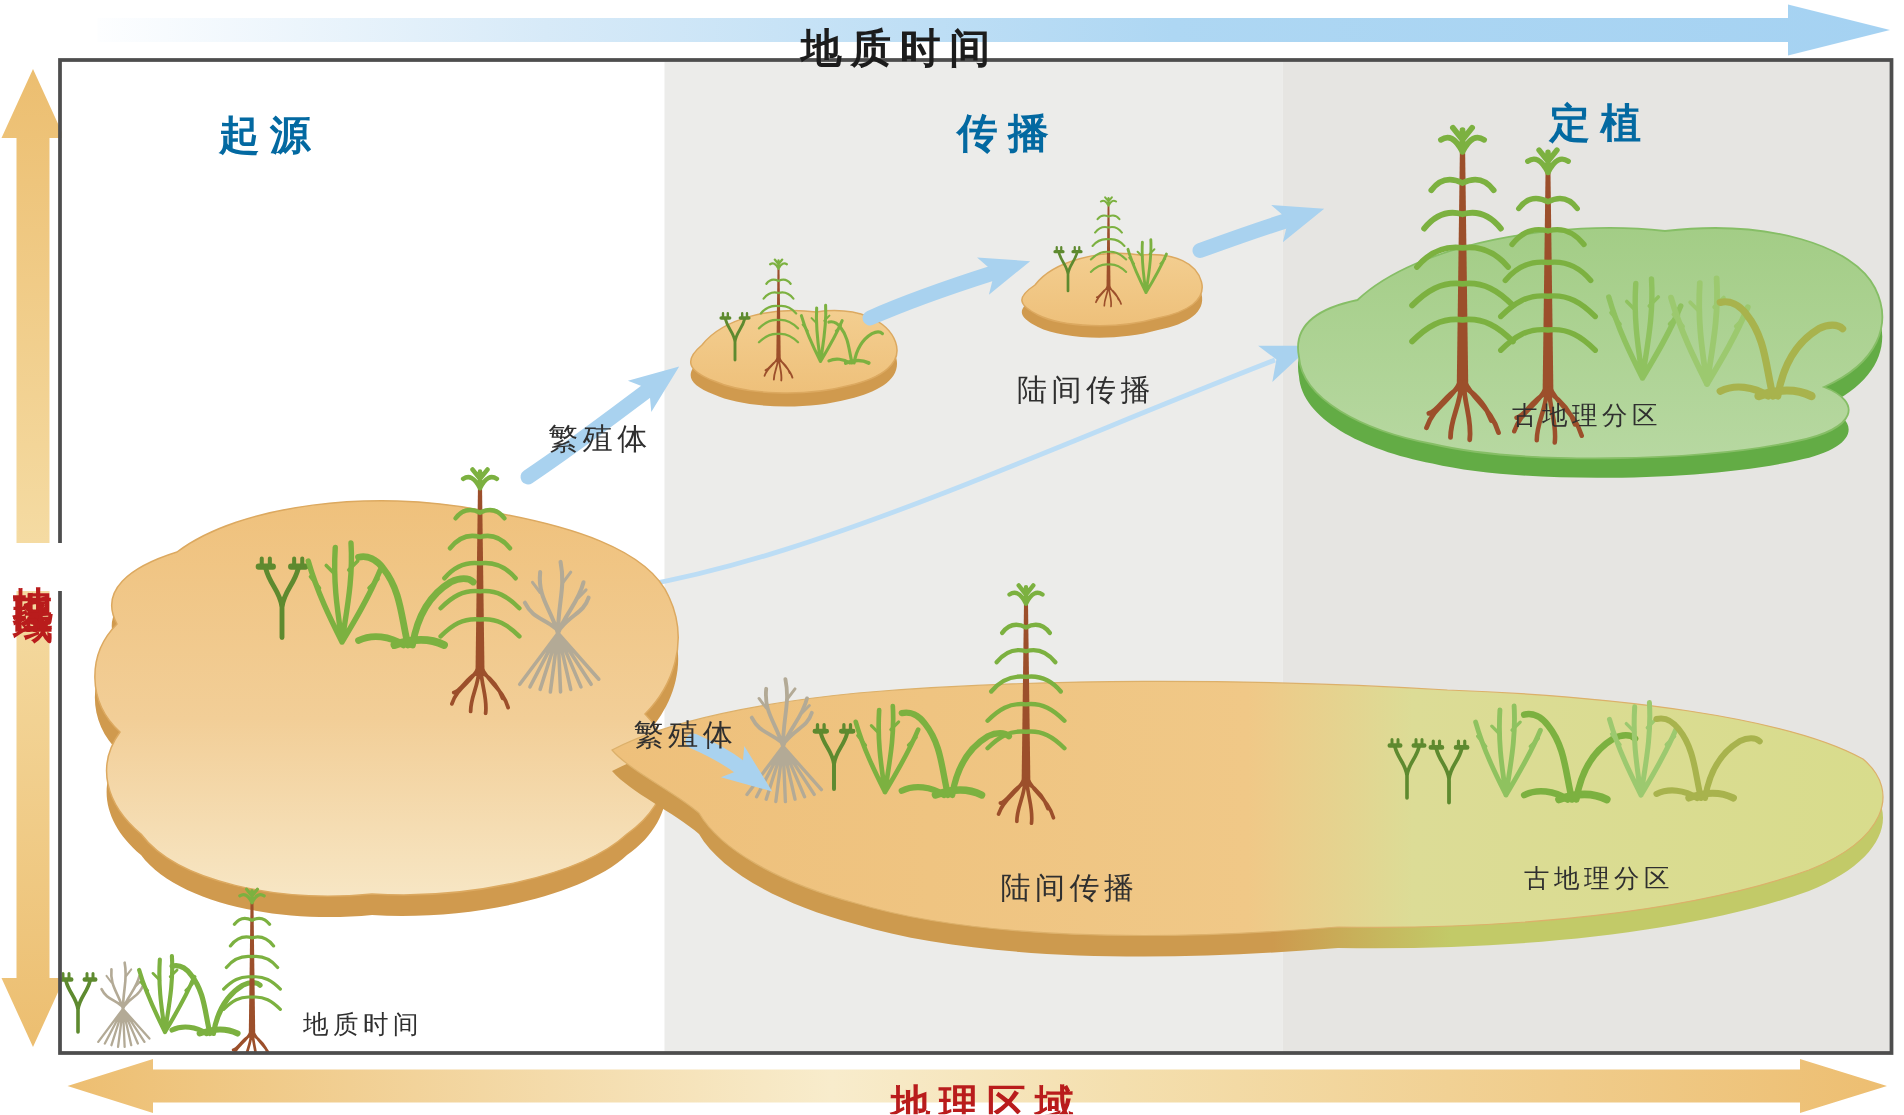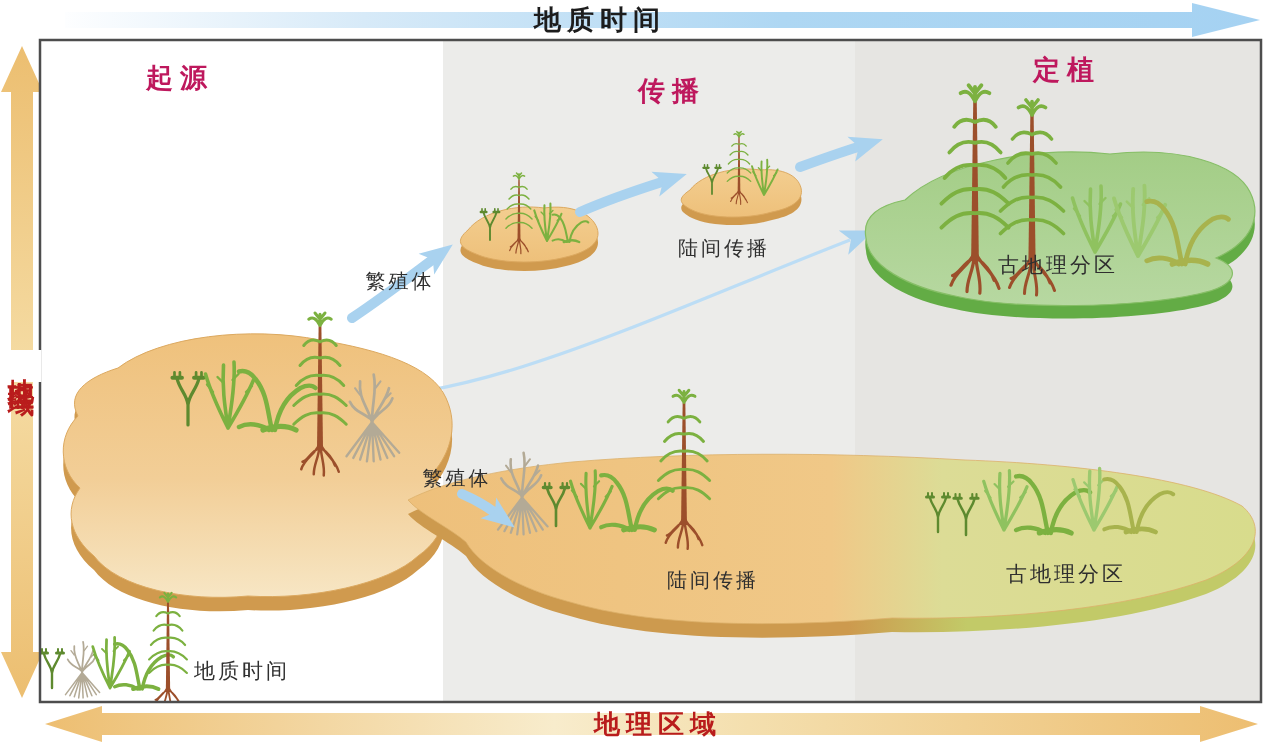--- a/index.html
+++ b/index.html
@@ -1,24 +1,24 @@
 <!DOCTYPE html>
 <html><head>
 <meta charset="utf-8">
 <style>
   html,body{margin:0;padding:0;background:#fff;}
   .stage{position:relative;width:1269px;height:743px;background:#fff;overflow:hidden;
          font-family:"Liberation Sans",sans-serif;}
   .stage svg{position:absolute;left:0;top:0;}
   .lbl{position:absolute;transform:translate(-50%,-50%);white-space:nowrap;
-       color:#2d2d2d;font-family:Liberation Sans, sans-serif;}
+       color:#2d2d2d;font-family:Liberation Serif, serif;margin-top:12px;}
   .lbl-time{font-size:27px;font-weight:600;letter-spacing:6px;color:#1c1c1c;}
-  .lbl-stage{font-size:27px;font-weight:600;letter-spacing:7px;color:#be185d;}
+  .lbl-stage{font-size:27px;font-weight:600;letter-spacing:7px;color:#0369a1;}
   .lbl-anno{font-size:20px;letter-spacing:3px;color:#2f2f2f;}
-  .lbl-paleo{font-size:21px;letter-spacing:3px;color:#2f2f2f;}
+  .lbl-paleo{font-size:17px;letter-spacing:3px;color:#2f2f2f;}
   .lbl-axis{font-size:26px;font-weight:600;letter-spacing:6px;color:#b91c1c;text-align:center;}
   .lbl-vert{writing-mode:vertical-rl;text-orientation:upright;background:#fff;
             padding:8px 2px;letter-spacing:4px;}
 </style>
 </head>
 <body>
 
 <div class="stage">
 
 <svg width="1269" height="743" viewBox="0 0 1269 743">
@@ -201,21 +201,21 @@
       <use href="#p-swoosh" transform="translate(140,689) scale(1.15)" color="#7CB140"></use>
       <use href="#p-tree" transform="translate(168,690) scale(0.9)" color="#7CB140"></use>
     </g>
   </g>
 
   <rect x="40" y="40" width="1221" height="662" fill="none" stroke="#4D4D4D" stroke-width="2.5"></rect>
 </svg>
 
 <div class="lbl lbl-time" style="left:600px;top:20px;">地质时间</div>
 <div class="lbl lbl-stage" style="left:180px;top:78px;">起源</div>
-<div class="lbl lbl-stage" style="left:672px;top:91px;">传播</div>
+<div class="lbl lbl-stage" style="left:672px;top:77px;">传播</div>
 <div class="lbl lbl-stage" style="left:1067px;top:70px;">定植</div>
 <div class="lbl lbl-anno" style="left:400px;top:281px;">繁殖体</div>
 <div class="lbl lbl-anno" style="left:457px;top:478px;">繁殖体</div>
 <div class="lbl lbl-anno" style="left:724px;top:248px;text-align:center;">陆间传播</div>
 <div class="lbl lbl-anno" style="left:713px;top:580px;">陆间传播</div>
 <div class="lbl lbl-paleo" style="left:1058px;top:265px;">古地理分区</div>
 <div class="lbl lbl-paleo" style="left:1066px;top:574px;">古地理分区</div>
 <div class="lbl lbl-paleo" style="left:242px;top:671px;">地质时间</div>
 <div class="lbl lbl-axis" style="left:658px;top:724px;">地理区域</div>
 <div class="lbl lbl-axis lbl-vert" style="left:22px;top:366px;">地理区域</div>

